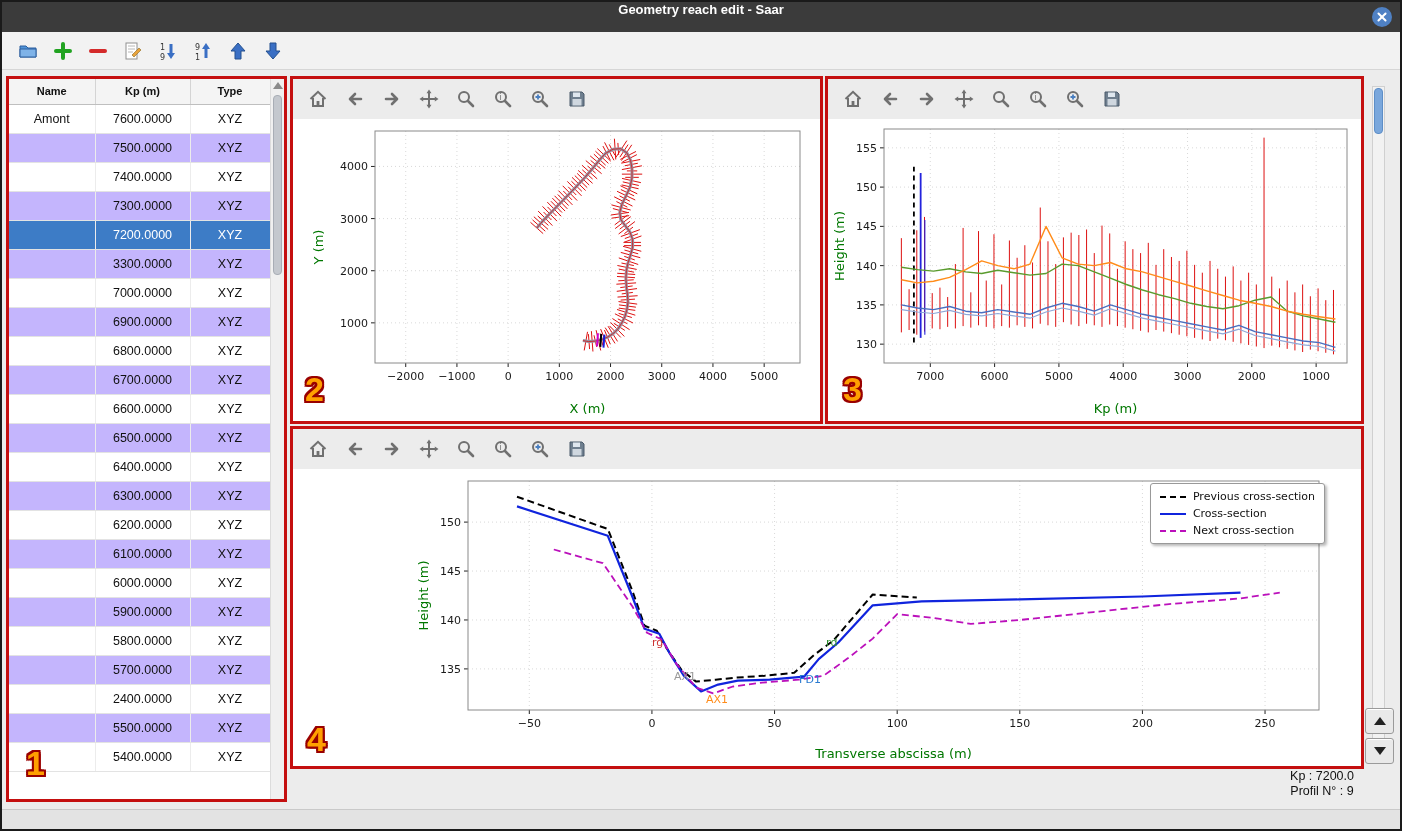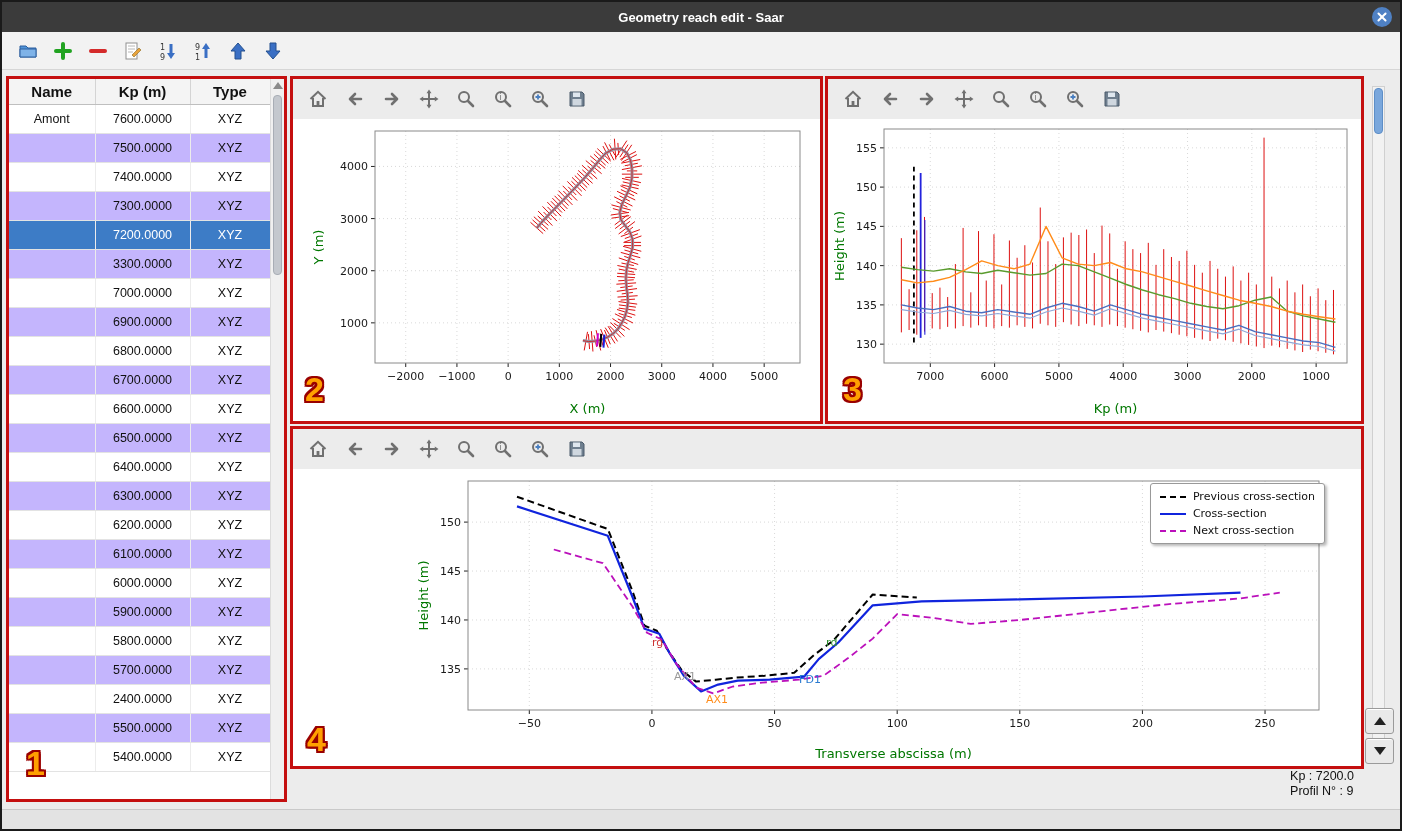--- a/index.html
+++ b/index.html
@@ -1,19 +1,19 @@
 <!DOCTYPE html>
 <html style="--sel: #3d7cc6; --panel-border: #c40f0f; --annot: #ffa000;"><head>
 <meta charset="utf-8">
 <style>
   *{box-sizing:border-box;margin:0;padding:0}
   html,body{width:1402px;height:831px;overflow:hidden;background:#d8d8d8;font-family:"Liberation Sans",sans-serif}
   #window{position:relative;width:1402px;height:831px;border:2px solid #1a1a1a;background:#ececec}
 
-  .titlebar{position:absolute;left:0;top:0;right:0;height:30px;background:#3b3b3b;display:flex;align-items:center;justify-content:center}
+  .titlebar{position:absolute;left:0;top:0;right:0;height:30px;background:#3b3b3b;display:flex;justify-content:center}
   .title{color:#fff;font-size:13px;font-weight:bold}
   .close-btn{position:absolute;right:8px;top:5px;width:20px;height:20px;border-radius:50%;background:#4f81c4;display:flex;align-items:center;justify-content:center;cursor:pointer}
   .close-x{width:12px;height:12px;position:relative}
   .close-x::before,.close-x::after{content:"";position:absolute;left:5px;top:0;width:2px;height:12px;background:#fff;border-radius:1px}
   .close-x::before{transform:rotate(45deg)}
   .close-x::after{transform:rotate(-45deg)}
 
   .main-toolbar{position:absolute;left:0;top:30px;right:0;height:38px;background:#f2f2f2;border-bottom:1px solid #d6d6d6;display:flex;align-items:center;gap:7px;padding-left:12px}
   .tbtn{width:28px;height:28px;display:flex;align-items:center;justify-content:center;border-radius:3px;cursor:pointer}
   .tbtn svg{width:20px;height:20px}
@@ -22,21 +22,21 @@
 
   .panel{position:absolute;border:3px solid var(--panel-border,#c40f0f);background:#fff}
   #panel1{left:4px;top:74px;width:281px;height:726px}
   #panel2{left:288px;top:74px;width:533px;height:348px}
   #panel3{left:823px;top:74px;width:539px;height:348px}
   #panel4{left:288px;top:424px;width:1074px;height:343px}
   .plot-host{position:absolute;left:0;top:40px;right:0;bottom:0;background:#fff;overflow:hidden}
 
   .tablewrap{position:absolute;inset:0;background:#fff}
   table{border-collapse:collapse;table-layout:fixed;width:261px}
-  th{height:25px;font-size:15px;font-weight:bold;color:#111;background:#f4f4f4;border-right:1px solid #d4d4d4;border-bottom:1px solid #bfbfbf}
+  th{height:25px;font-size:11px;font-weight:bold;color:#111;background:#f4f4f4;border-right:1px solid #d4d4d4;border-bottom:1px solid #bfbfbf}
   td{height:29px;font-size:12.5px;text-align:center;color:#111;border-right:1px solid #ececec;border-bottom:1px solid #e3e3e3;background:#fff;overflow:hidden;white-space:nowrap}
   tr.alt td{background:#c4b5fd}
   tr.selected td{background:var(--sel,#3d7cc6);color:#fff}
   .tscroll{position:absolute;right:0;top:0;bottom:0;width:14px;background:#f0f0f0;border-left:1px solid #dcdcdc}
   .tscroll-up{position:absolute;top:3px;left:2px;width:0;height:0;border-left:5px solid transparent;border-right:5px solid transparent;border-bottom:7px solid #8a8a8a}
   .tscroll-thumb{position:absolute;left:2px;top:16px;width:9px;height:180px;background:#c4c8ce;border:1px solid #a8adb5;border-radius:4px}
 
   .bignum{position:absolute;z-index:20;font:bold 34px "Liberation Sans",sans-serif;color:var(--annot,#ffa000);
     text-shadow:-2px -2px 0 #990000,2px -2px 0 #990000,-2px 2px 0 #990000,2px 2px 0 #990000,-2px 0 0 #990000,2px 0 0 #990000,0 -2px 0 #990000,0 2px 0 #990000}
   #num1{left:24px;top:742px}
@@ -52,21 +52,21 @@
 
   #vscroll{position:absolute;left:1370px;top:84px;width:13px;height:676px;background:#f2f2f2;border:1px solid #d0d0d0}
   #vscroll-thumb{position:absolute;left:1px;top:1px;width:9px;height:46px;background:#7aa7dc;border:1px solid #5d8ec7;border-radius:4px}
   .navbtn{position:absolute;left:1363px;width:29px;height:26px;background:#e9e9e9;border:1px solid #9a9a9a;border-radius:3px;
     display:flex;align-items:center;justify-content:center;box-shadow:inset 0 1px 0 #fff;cursor:pointer}
   #navup{top:706px}
   #navdown{top:736px}
   .tri-up{width:0;height:0;border-left:6px solid transparent;border-right:6px solid transparent;border-bottom:8px solid #222}
   .tri-down{width:0;height:0;border-left:6px solid transparent;border-right:6px solid transparent;border-top:8px solid #222}
 
-  .status-group{position:absolute;right:46px;top:767px;text-align:left;font-size:12.5px;line-height:15px;color:#111;z-index:4}
+  .status-group{position:absolute;right:46px;top:767px;text-align:center;font-size:12.5px;line-height:15px;color:#111;z-index:4}
   .status-group span{display:block}
   .statusbar{position:absolute;left:0;right:0;bottom:0;height:20px;background:#e3e3e3;border-top:1px solid #c9c9c9}
 
   .tick{font:11px "DejaVu Sans",sans-serif;fill:#1a1a1a}
   .axlabel{font:13px "DejaVu Sans",sans-serif;fill:#007700}
   .anno{font:11px "DejaVu Sans",sans-serif}
 </style>
 </head>
 <body>
 

